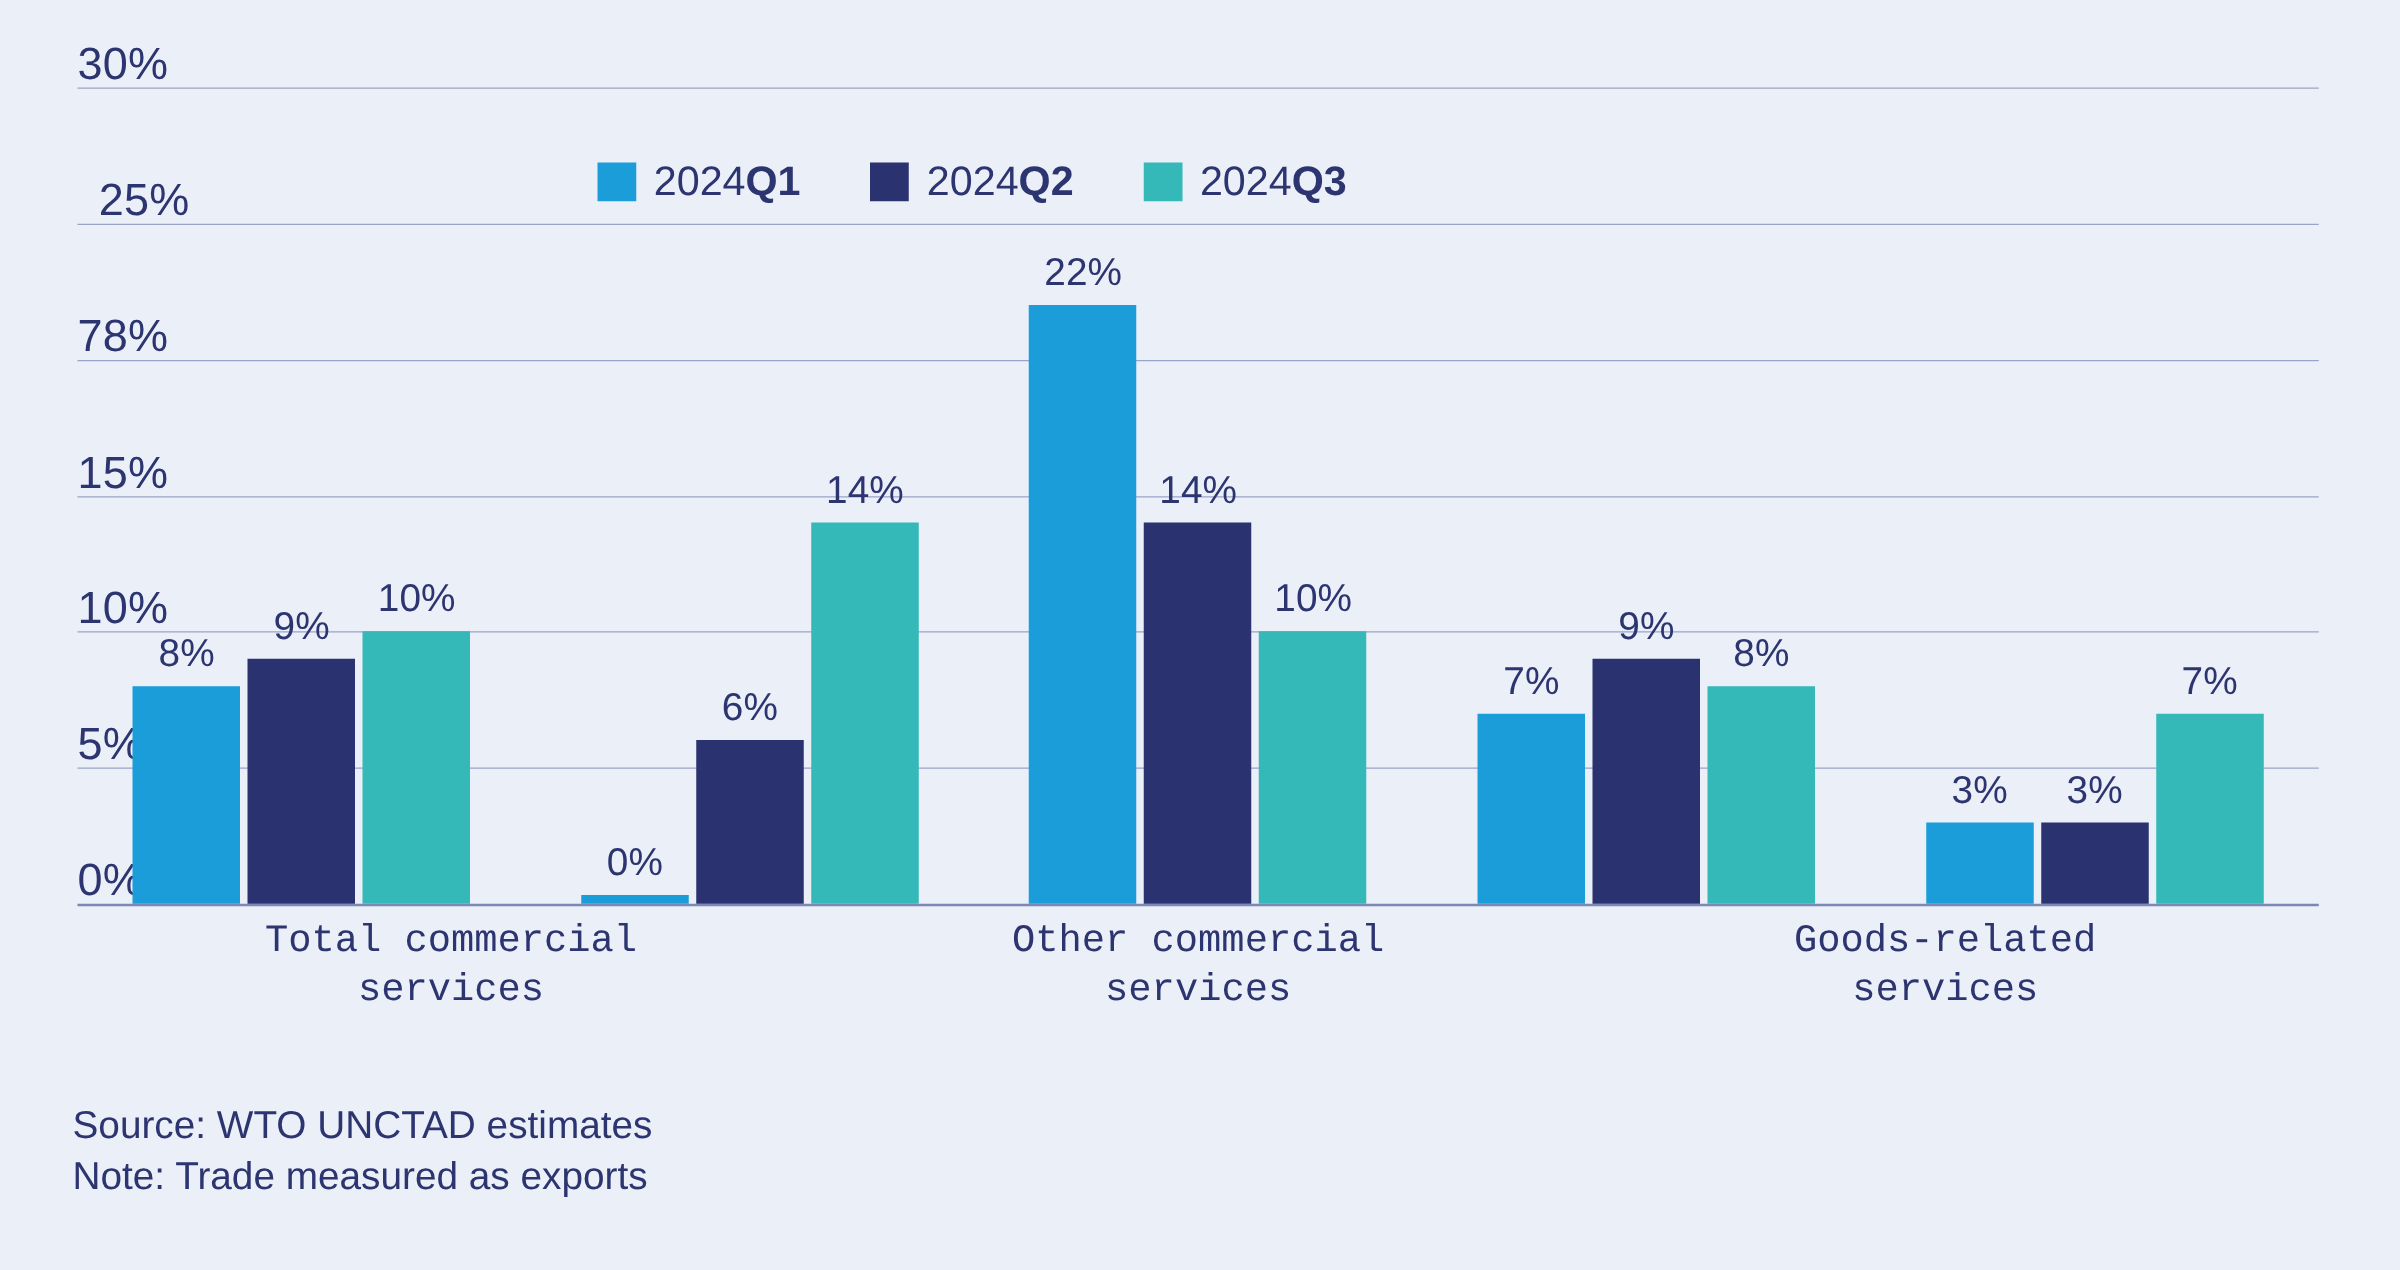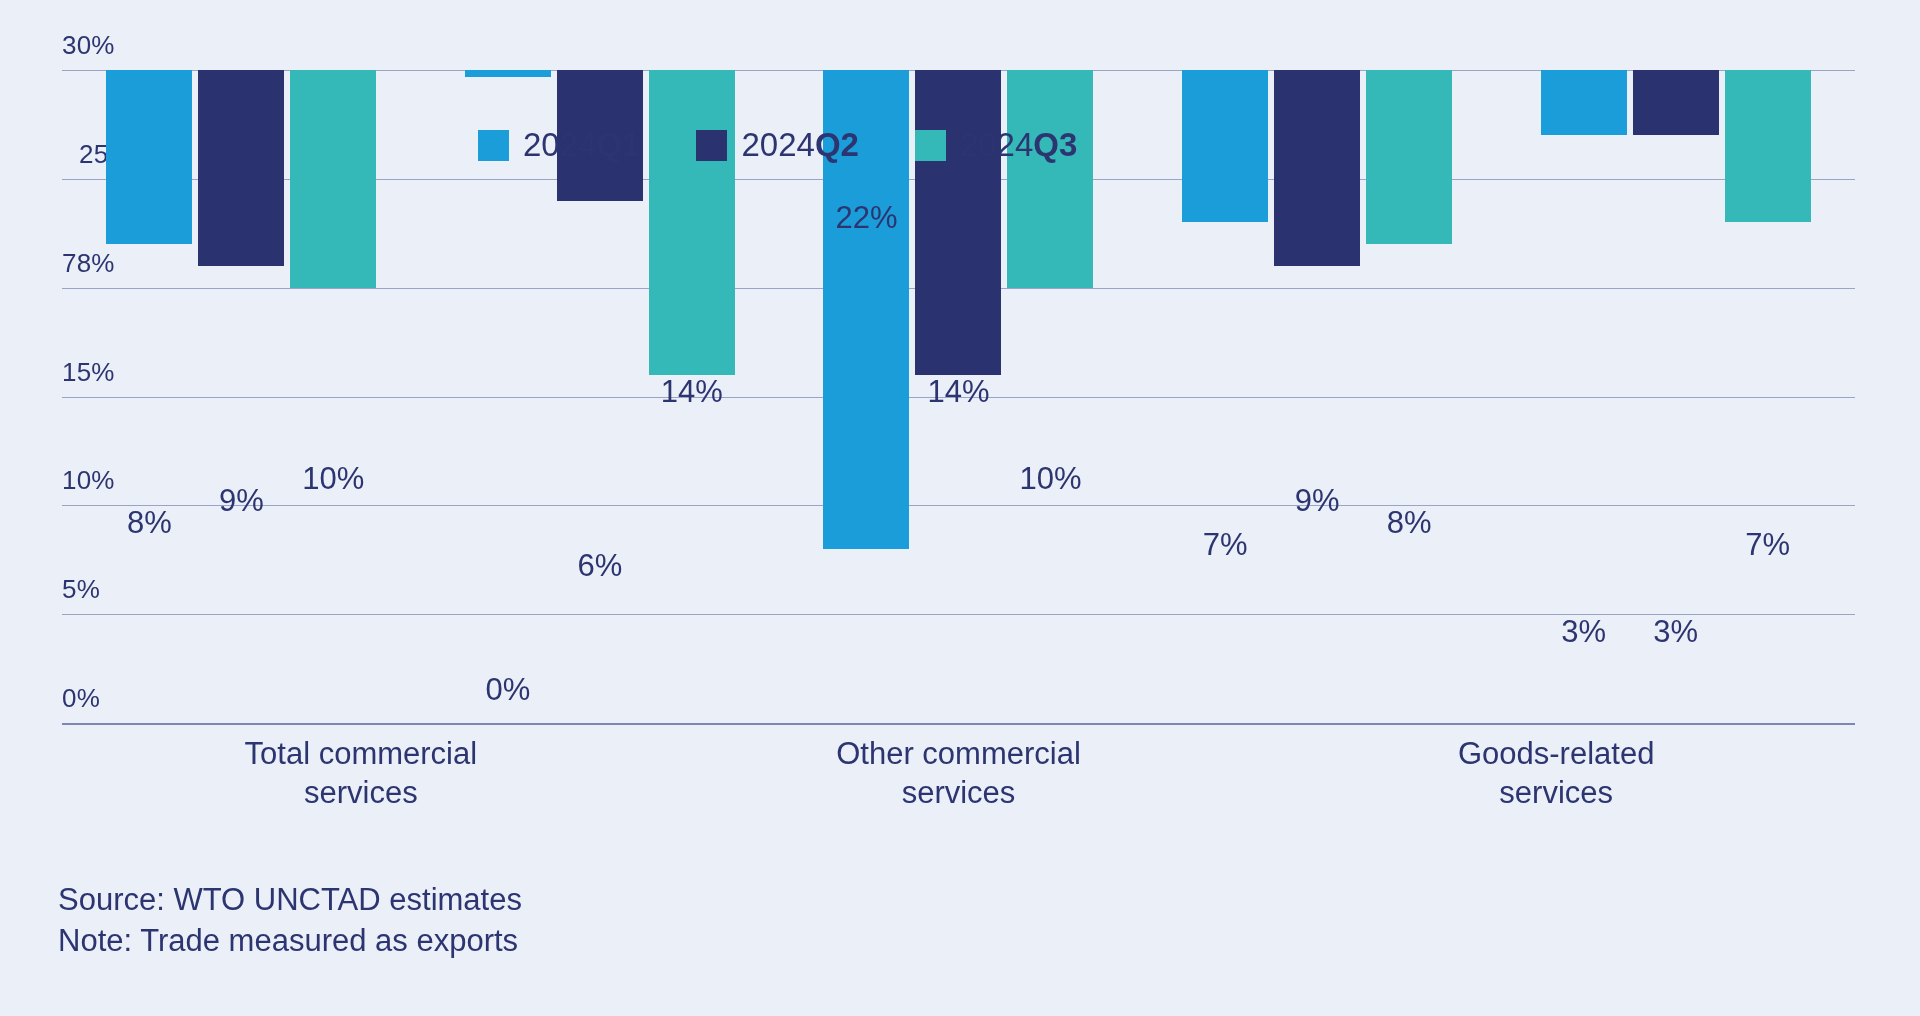--- a/index.html
+++ b/index.html
@@ -41,21 +41,21 @@
     background: #9aa4c8;
   }
   .gridline.axis-zero {
     background: #7c87b4;
     height: 2px;
   }
 
   .ytick-label {
     position: absolute;
     left: 62px;
-    font-size: 26px;
+    font-size: 36px;
     letter-spacing: 0.2px;
     color: #2d3571;
     white-space: nowrap;
   }
 
   
   .legend {
     position: absolute;
     top: 126px;
     left: 478px;
@@ -107,21 +107,21 @@
     justify-content: center;
     align-items: flex-end;
     gap: 6px;
   }
   .bar-wrap {
     position: relative;
     width: 86px;
     height: 100%;
     display: flex;
     flex-direction: column;
-    justify-content: flex-start;
+    justify-content: flex-end;
     align-items: center;
   }
   .bar {
     width: 86px;
     display: block;
   }
   .bar-value {
     position: absolute;
     left: 50%;
     transform: translateX(-50%);
@@ -130,20 +130,21 @@
     white-space: nowrap;
   }
 
   
   .cat-labels {
     position: absolute;
     left: 62px;
     top: 735px;
     width: 1793px;
     display: flex;
+    font-family: Liberation Mono, monospace;
   }
   .cat-label {
     flex: 1 1 0;
     text-align: center;
     font-size: 31px;
     line-height: 1.25;
     color: #2d3571;
     padding: 0 14px;
     box-sizing: border-box;
   }

